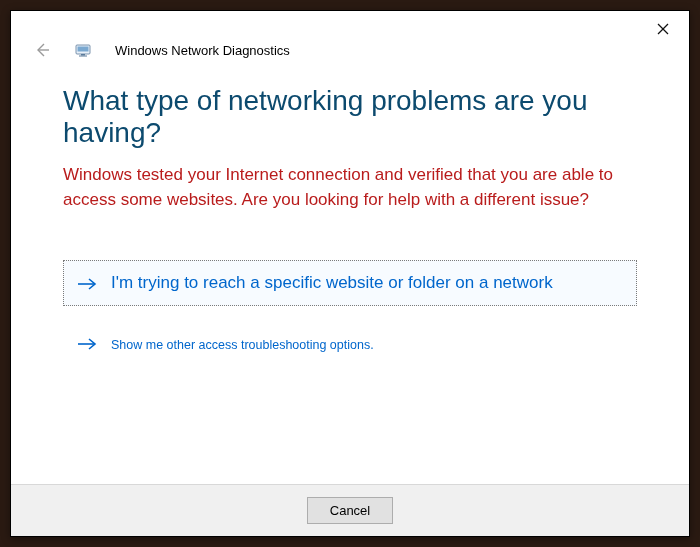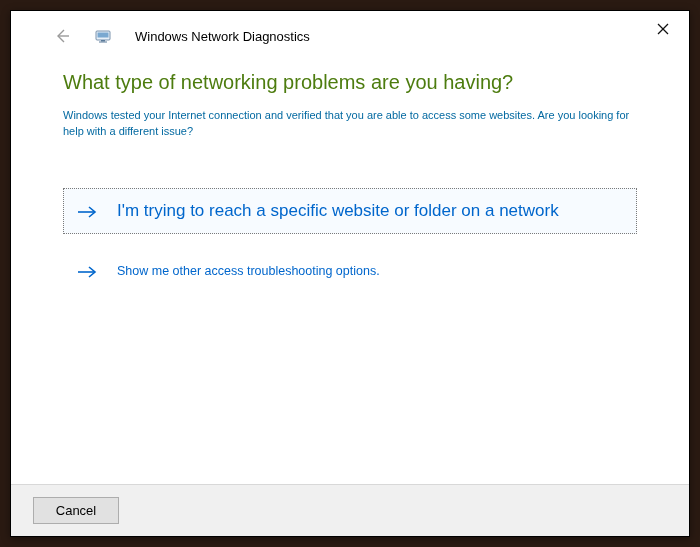--- a/index.html
+++ b/index.html
@@ -31,25 +31,24 @@
     width: 24px;
     height: 24px;
     display: flex;
     align-items: center;
     justify-content: center;
     font-size: 16px;
     color: #111;
     cursor: pointer;
   }
   .header {
-    padding: 16px 22px 8px 22px;
+    padding: 30px 22px 8px 22px;
     display: flex;
     align-items: center;
     gap: 24px;
-    margin-left: 20px;
   }
   .back-arrow {
     width: 18px;
     height: 18px;
     display: flex;
     align-items: center;
     justify-content: center;
     color: #888;
     cursor: pointer;
   }
@@ -59,37 +58,37 @@
   }
   .app-title {
     font-size: 13px;
     color: #000;
   }
   .content {
     flex: 1;
     padding: 18px 52px 10px 52px;
   }
   .heading {
-    font-size: 20px;
-    color: #4d7c0f;
+    font-size: 28px;
+    color: #0c4a6e;
     margin: 0 0 14px 0;
     font-weight: normal;
   }
   .subtext {
-    font-size: 11px;
-    color: #0369a1;
+    font-size: 17px;
+    color: #b91c1c;
     line-height: 1.45;
     margin-bottom: 48px;
   }
   .option {
     padding: 12px 14px;
     cursor: pointer;
     display: flex;
-    align-items: flex-start;
-    gap: 20px;
+    align-items: center;
+    gap: 14px;
     margin-bottom: 14px;
   }
   .option.selected {
     border: 1px dotted #7a7a7a;
     background: #f7fbff;
     padding: 11px 13px;
   }
   .option-arrow {
     flex-shrink: 0;
     width: 20px;
@@ -108,23 +107,23 @@
     color: #0066cc;
     line-height: 1.3;
   }
   .option-desc {
     font-size: 12.5px;
     color: #0066cc;
     margin-top: 4px;
   }
   .footer {
     border-top: 1px solid #d8d8d8;
-    padding: 12px 22px;
+    padding: 12px 2px;
     display: flex;
-    justify-content: flex-start;
+    justify-content: center;
     background: #f0f0f0;
   }
   .cancel-btn {
     min-width: 86px;
     padding: 5px 16px;
     font-size: 13px;
     font-family: inherit;
     background: #e1e1e1;
     border: 1px solid #adadad;
     cursor: pointer;

